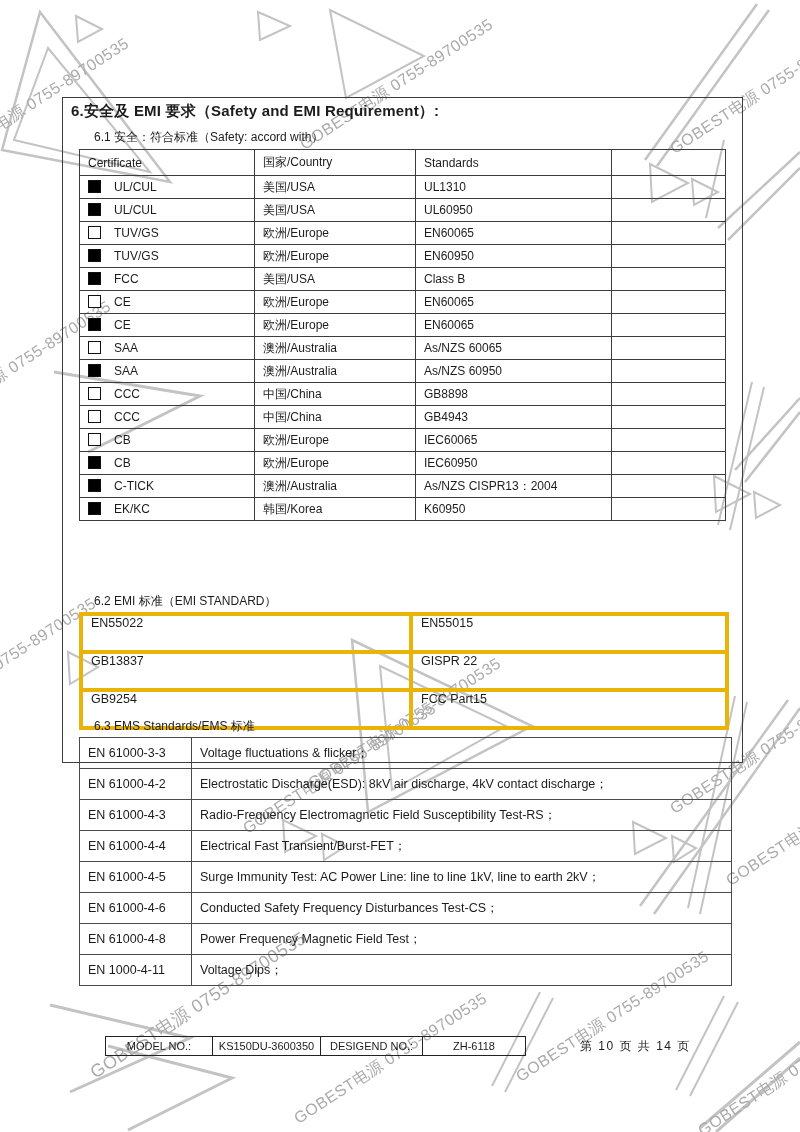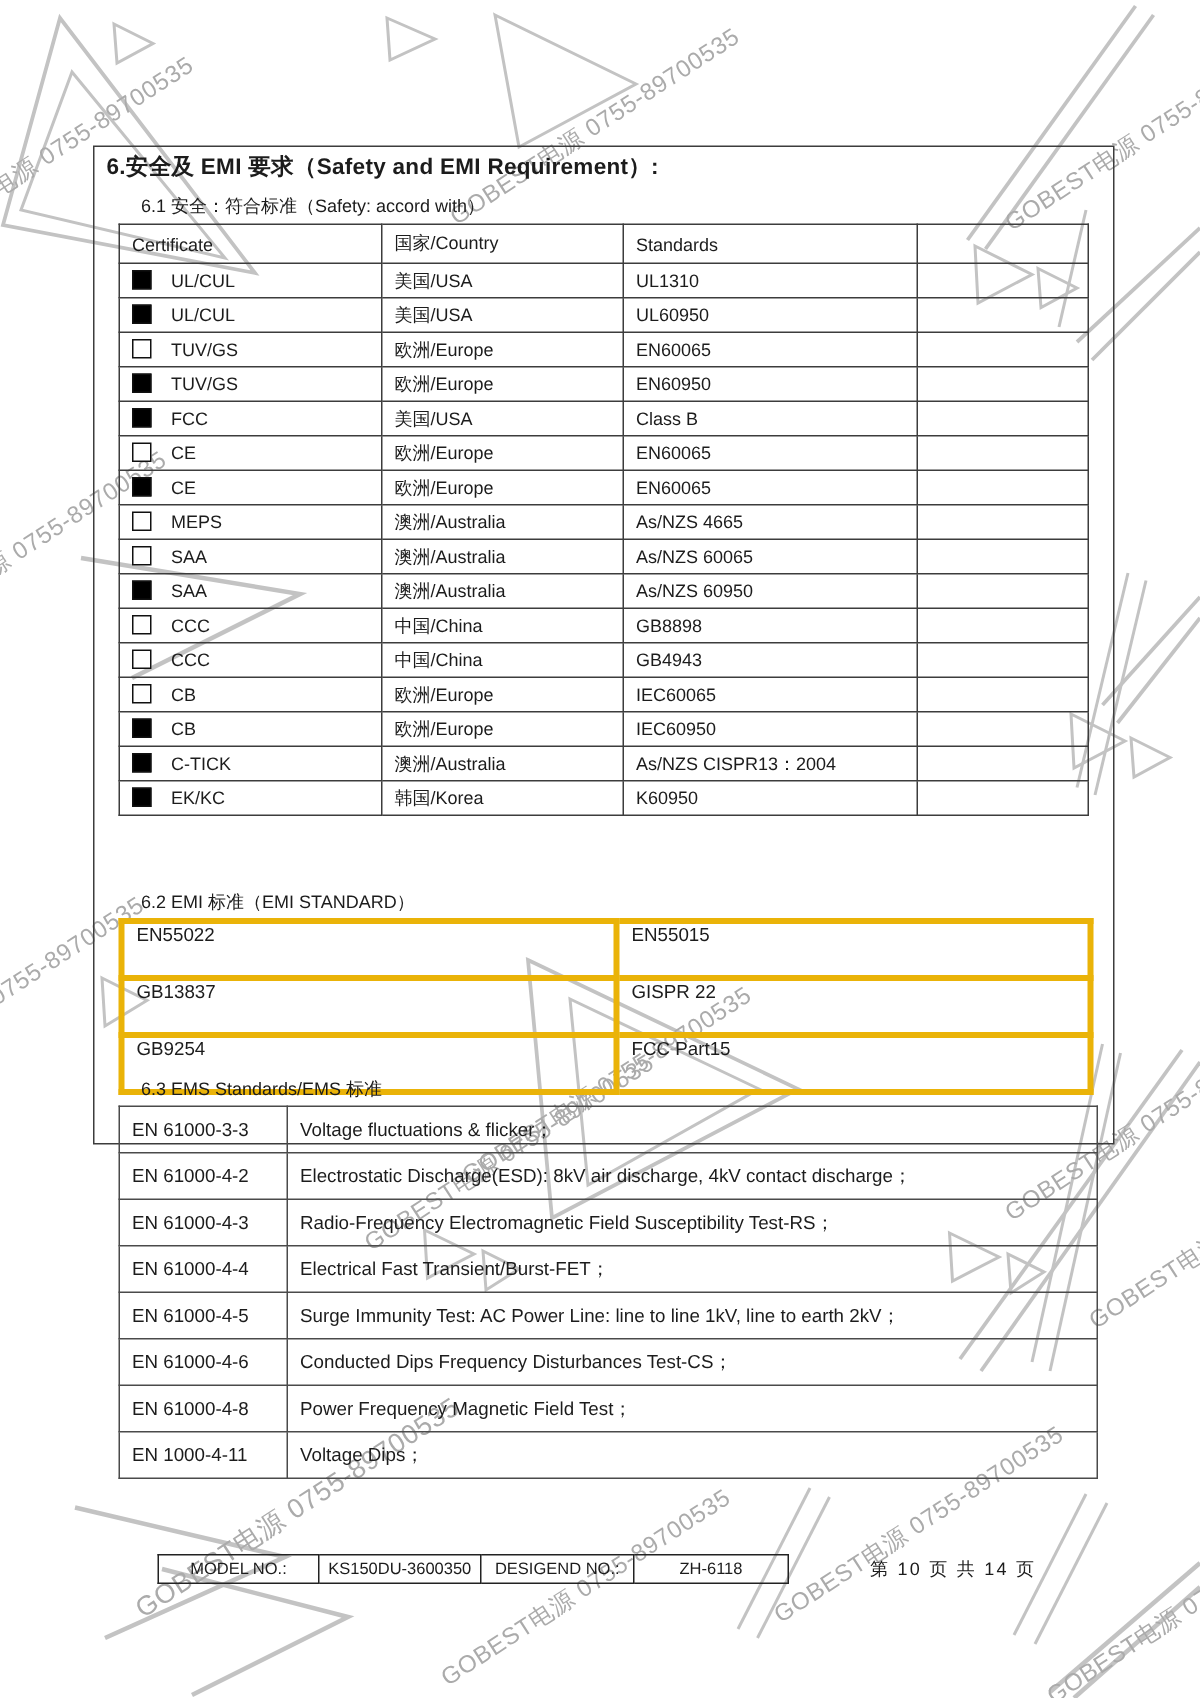--- a/index.html
+++ b/index.html
@@ -179,26 +179,20 @@
             <td>EN60065</td>
             <td></td>
           </tr>
           <tr>
             <td><span class="cb" data-checked="true"></span><span>CE</span></td>
             <td>欧洲/Europe</td>
             <td>EN60065</td>
             <td></td>
           </tr>
           <tr>
-            <td><span class="cb" data-checked="false"></span><span>MEPS</span></td>
-            <td>澳洲/Australia</td>
-            <td>As/NZS 4665</td>
-            <td></td>
-          </tr>
-          <tr>
             <td><span class="cb" data-checked="false"></span><span>SAA</span></td>
             <td>澳洲/Australia</td>
             <td>As/NZS 60065</td>
             <td></td>
           </tr>
           <tr>
             <td><span class="cb" data-checked="true"></span><span>SAA</span></td>
             <td>澳洲/Australia</td>
             <td>As/NZS 60950</td>
             <td></td>
@@ -286,21 +280,21 @@
           <tr>
             <td>EN 61000-4-4</td>
             <td>Electrical Fast Transient/Burst-FET；</td>
           </tr>
           <tr>
             <td>EN 61000-4-5</td>
             <td>Surge Immunity Test: AC Power Line: line to line 1kV, line to earth 2kV；</td>
           </tr>
           <tr>
             <td>EN 61000-4-6</td>
-            <td>Conducted Dips Frequency Disturbances Test-CS；</td>
+            <td>Conducted Safety Frequency Disturbances Test-CS；</td>
           </tr>
           <tr>
             <td>EN 61000-4-8</td>
             <td>Power Frequency Magnetic Field Test；</td>
           </tr>
           <tr>
             <td>EN 1000-4-11</td>
             <td>Voltage Dips；</td>
           </tr>
         </tbody>

